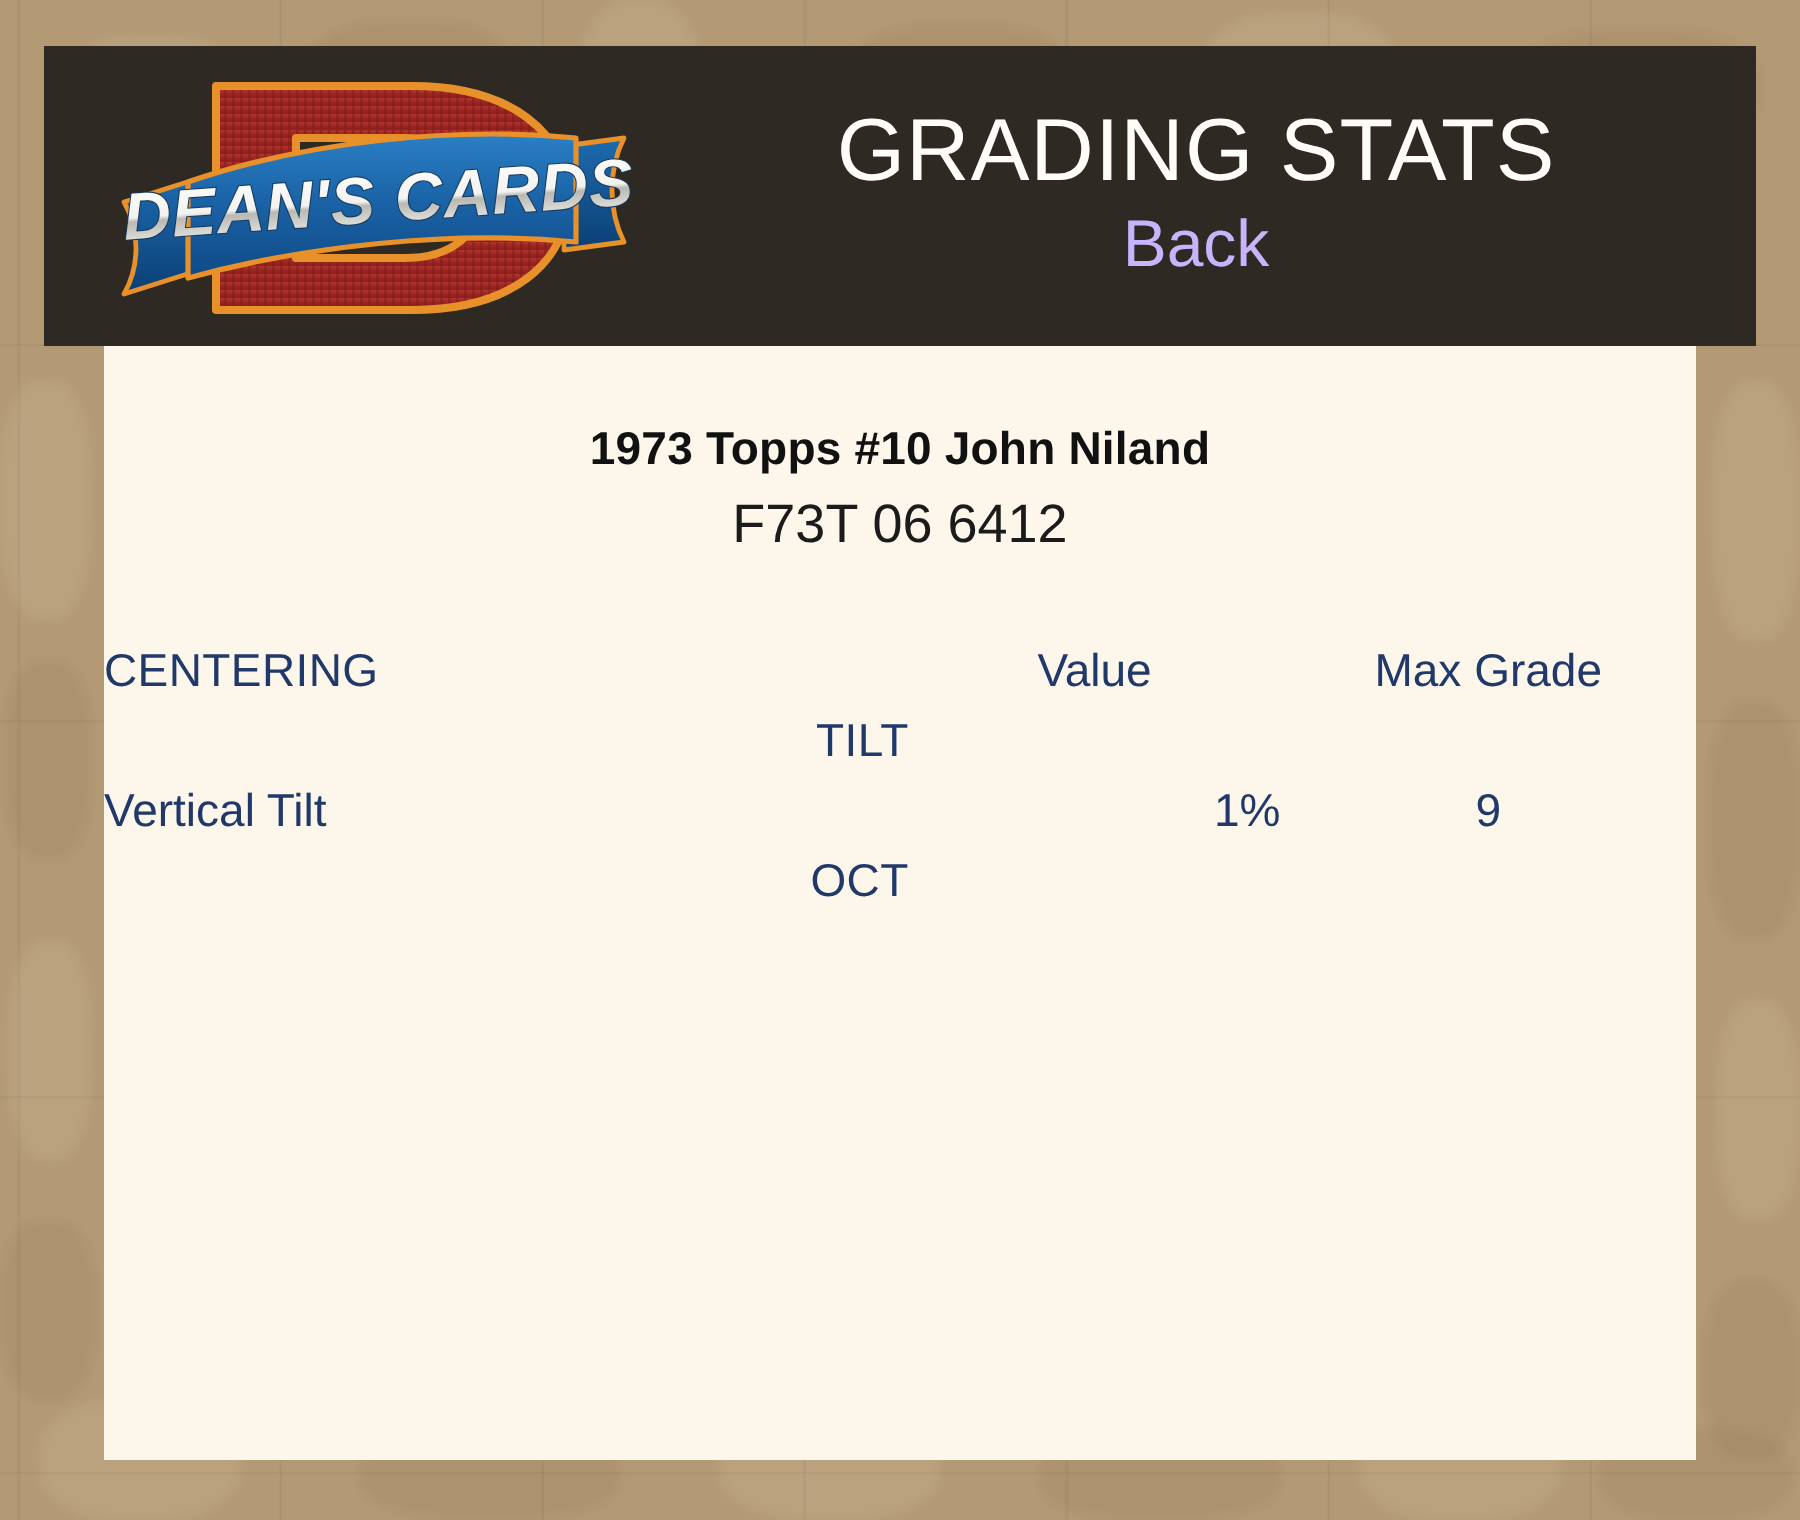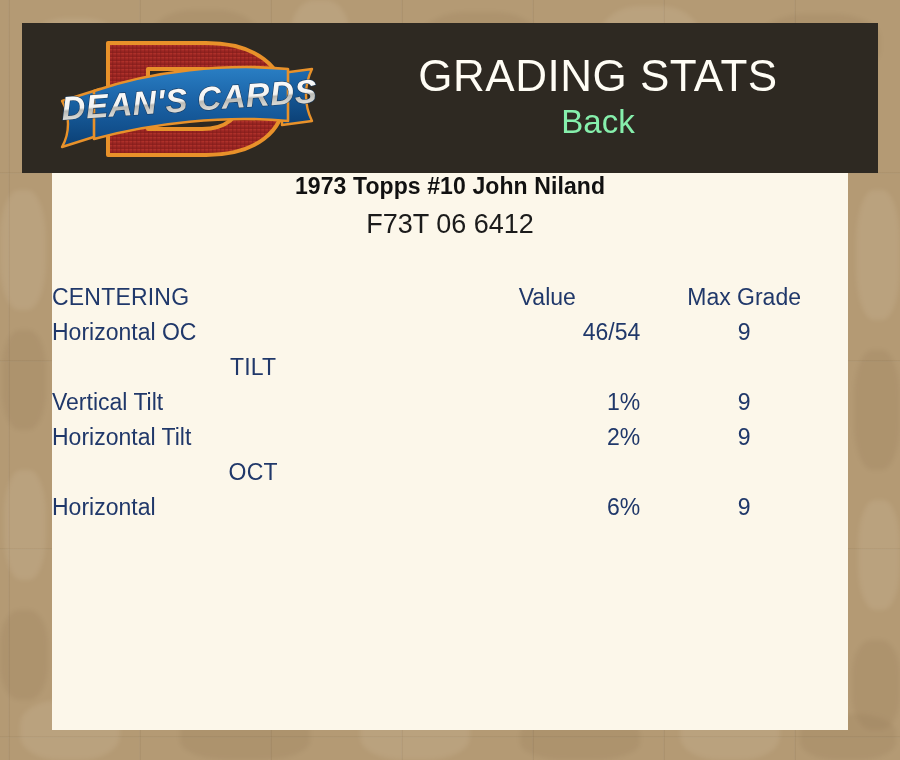--- a/index.html
+++ b/index.html
@@ -89,21 +89,21 @@
     box-sizing: border-box;
   }
   #header-title {
     color: #fffdf5;
     font-size: 44px;
     line-height: 50px;
     letter-spacing: 0.5px;
     font-weight: 400;
   }
   #header-subtitle {
-    color: #86efac;
+    color: #c4b5fd;
     font-size: 33px;
     line-height: 40px;
     font-weight: 400;
     margin-top: 1px;
   }
 
   
   #content-panel {
     position: absolute;
     left: 52px;
@@ -112,20 +112,21 @@
     height: 557px;
     background: #fcf7ea;
     z-index: 3;
   }
 
   #card-title {
     text-align: center;
     color: #111111;
     font-size: 23px;
     font-weight: bold;
+    margin-top: 38px;
     letter-spacing: 0.1px;
   }
   #card-id {
     text-align: center;
     color: #1b1b1b;
     font-size: 27px;
     font-weight: 400;
     margin-top: 9px;
   }
 
@@ -161,21 +162,21 @@
     font-weight: bold;
     font-size: 23px;
   }
   th.hdr-grade {
     text-align: center;
     font-weight: bold;
     font-size: 23px;
   }
 
   td.section-name {
-    text-align: center;
+    text-align: right;
     padding-left: 100px;
     font-weight: bold;
     font-size: 23px;
     letter-spacing: 0.2px;
   }
   td.row-label {
     text-align: left;
     padding-left: 152px;
     font-weight: 400;
   }
@@ -285,50 +286,35 @@
       </colgroup>
       <thead>
         <tr>
           <th class="hdr-section">CENTERING</th>
           <th class="hdr-value">Value</th>
           <th class="hdr-grade">Max Grade</th>
         </tr>
       </thead>
       <tbody>
 
-        <tr>
-          <td class="row-label">Horizontal OC</td>
-          <td class="row-value">46/54</td>
-          <td class="row-grade">9</td>
-        </tr>
 
         <tr>
           <td class="section-name">TILT</td>
           <td class="empty"></td>
           <td class="empty"></td>
         </tr>
         <tr>
           <td class="row-label">Vertical Tilt</td>
           <td class="row-value">1%</td>
           <td class="row-grade">9</td>
         </tr>
-        <tr>
-          <td class="row-label">Horizontal Tilt</td>
-          <td class="row-value">2%</td>
-          <td class="row-grade">9</td>
-        </tr>
 
         <tr>
           <td class="section-name">OCT</td>
           <td class="empty"></td>
           <td class="empty"></td>
         </tr>
-        <tr>
-          <td class="row-label">Horizontal</td>
-          <td class="row-value">6%</td>
-          <td class="row-grade">9</td>
-        </tr>
 
       </tbody>
     </table>
   </div>
 
 </div>
 
 </body></html>

